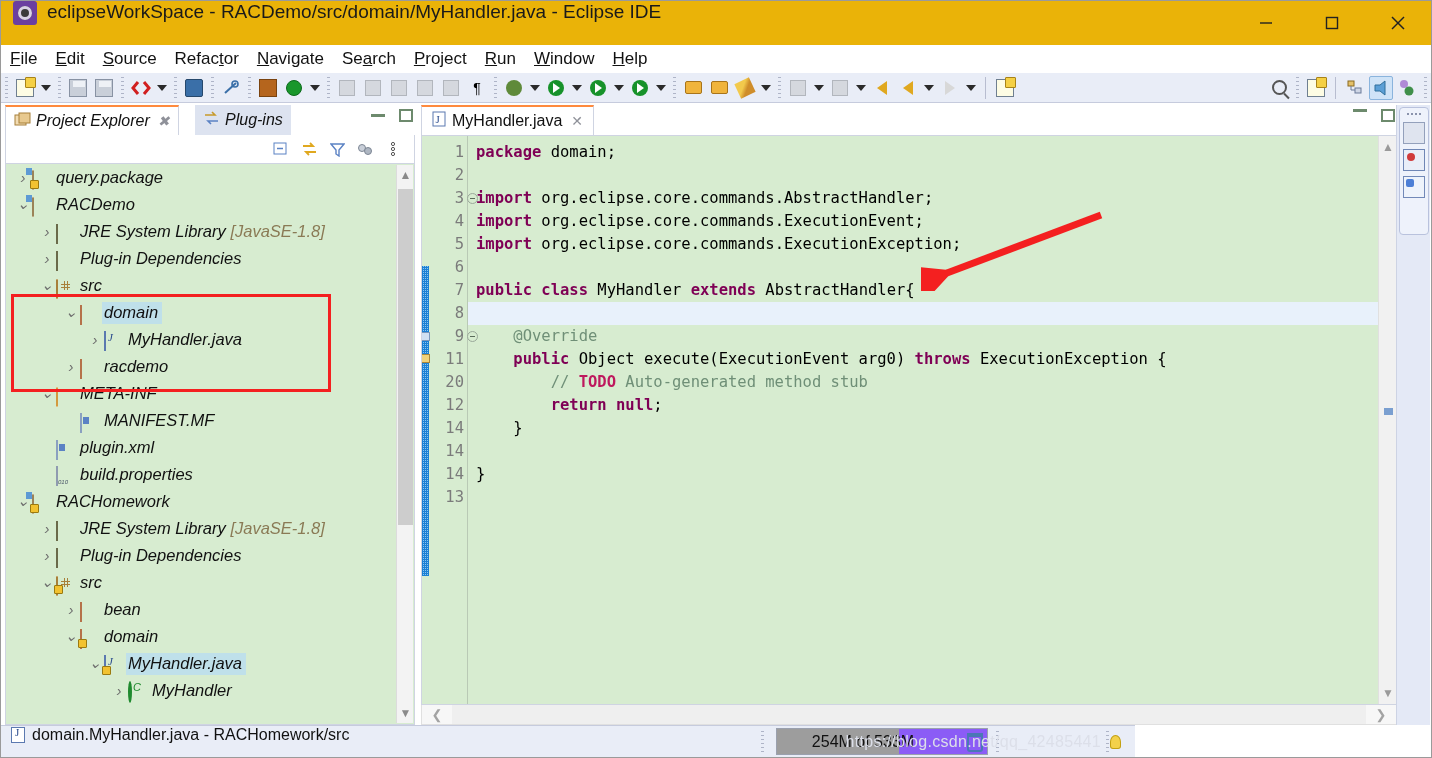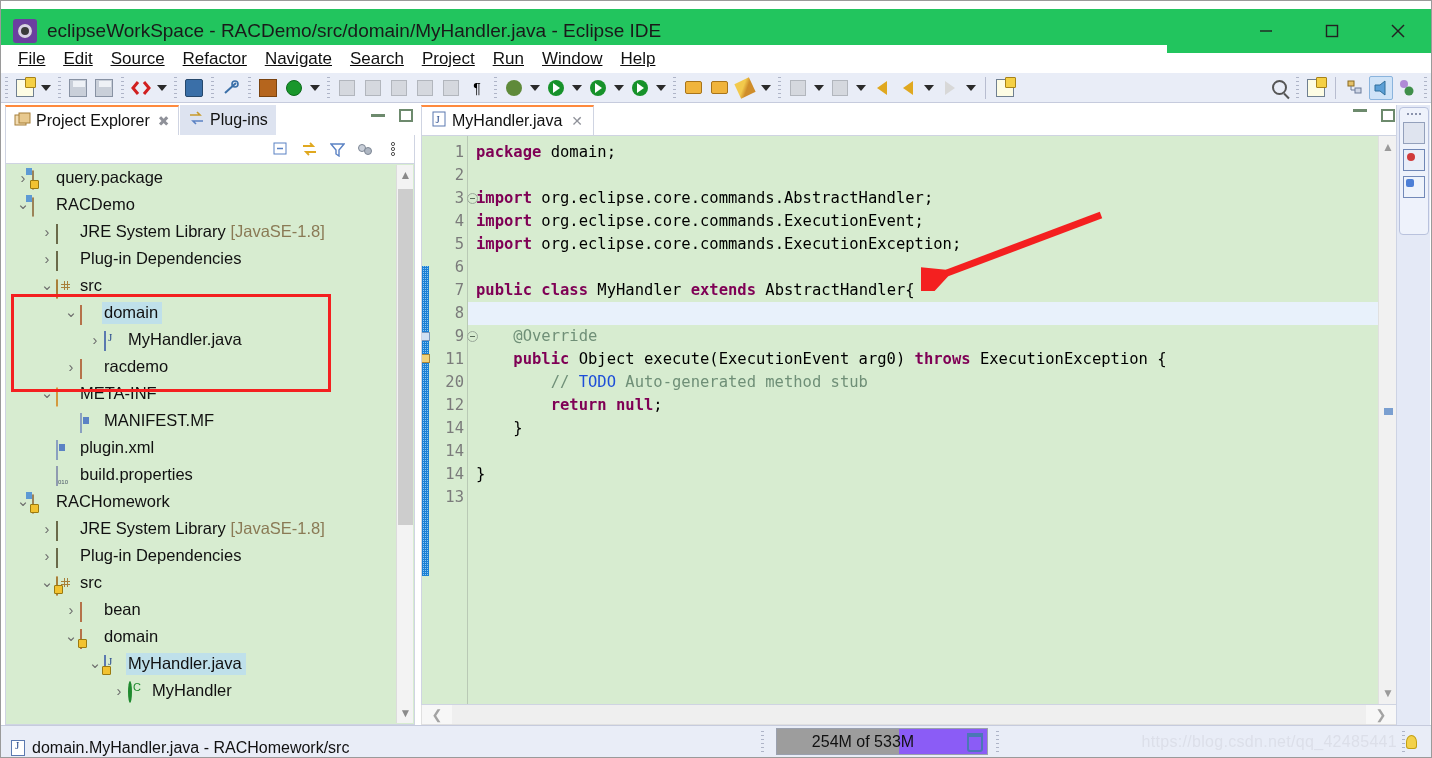--- a/index.html
+++ b/index.html
@@ -13,23 +13,23 @@
   #app {
     position: relative;
     width: 1432px; height: 758px;
     border: 1px solid #9a9a9a;
     background: #ffffff;
     overflow: hidden;
   }
 
   
   .titlebar {
-    position: absolute; left: 0; top: 8px; width: 1430px; height: 44px;
-    background: #22c55e;
-    display: flex; align-items: center;
+    position: absolute; left: 0; top: 0; width: 1430px; height: 44px;
+    background: #eab308;
+    display: flex; 
   }
   .app-icon {
     width: 24px; height: 24px; margin-left: 12px; margin-right: 10px;
     background: #6b3fa0;
     border-radius: 3px;
     position: relative;
     flex: none;
   }
   .app-icon::after {
     content: ""; position: absolute; left: 5px; top: 5px; width: 14px; height: 14px;
@@ -44,21 +44,21 @@
   }
   .win-btn {
     width: 66px; height: 44px; display: flex; align-items: center; justify-content: center;
     color: #222;
   }
   .win-btn svg { display: block; }
 
   
   .menubar {
     position: absolute; left: 0; top: 44px; width: 1166px; height: 28px;
-    background: #ffffff; display: flex; align-items: center; padding-left: 8px; text-decoration: underline;
+    background: #ffffff; display: flex; align-items: center; 
   }
   .menu-item {
     font-size: 17px; color: #111; padding: 2px 9px; white-space: nowrap;
   }
   .menu-item u { text-decoration: underline; }
 
   
   .toolbar {
     position: absolute; left: 0; top: 72px; width: 1430px; height: 30px;
     background: #e9edf7;
@@ -103,21 +103,21 @@
   .ic-fold { width:17px;height:13px;background:#f0b43c;border:1px solid #a8741a;border-radius:2px;}
   .ic-pen { width:16px;height:16px;background:linear-gradient(135deg,#f2c94c 40%,#cf8d2a 60%);transform:rotate(-25deg);}
   .ic-gray { width:16px;height:16px;background:#d5d8de;border:1px solid #b2b6bd;}
   .ic-larr { width:0;height:0;border-top:7px solid transparent;border-bottom:7px solid transparent;border-right:10px solid #e0a81f;}
   .ic-rarr { width:0;height:0;border-top:7px solid transparent;border-bottom:7px solid transparent;border-left:10px solid #d8d8d8;}
   .ic-search { width:15px;height:15px;border:2px solid #555;border-radius:50%;position:relative;}
   .ic-search::after { content:""; position:absolute;right:-5px;bottom:-4px;width:7px;height:2px;background:#555;transform:rotate(45deg);}
 
   
   .left-panel {
-    position: absolute; left: 4px; top: 104px; width: 410px; height: 620px;
+    position: absolute; left: 4px; top: 104px; width: 410px; height: 620px; font-style: italic;
   }
   .tabrow { position: relative; height: 30px; }
   .vtab {
     position: absolute; top: 0; height: 30px;
     display: flex; align-items: center; gap: 5px;
     padding: 0 8px; font-size: 16px; color: #111; white-space: nowrap;
   }
   .vtab.active { background: #ffffff; border-top: 2px solid #ff8a3d; border-left:1px solid #cfd4e2; border-right:1px solid #cfd4e2;}
   .vtab.inactive { background: #dde3f0; }
   .tab-close { color: #8f9199; font-size: 14px; margin-left: 3px; }
@@ -237,21 +237,21 @@
   .code {
     flex: 1; padding-top: 5px; padding-left: 8px;
     font-family: "DejaVu Sans Mono", monospace; font-size: 15.5px;
     white-space: pre; position: relative;
   }
   .cline { height: 23px; line-height: 23px; }
   .cline.cur { background: #e8f1fb; margin-left:-8px; padding-left:8px; }
   .kw { color: #7f0055; font-weight: bold; }
   .pl { color: #000000; }
   .cm { color: #6f8f77; }
-  .todo { color: #1d4ed8; font-weight: normal; }
+  .todo { color: #be185d; font-weight: bold; }
   .an { color: #6f8f77; }
 
   .evscroll {
     position: absolute; right: 0; top: 0; width: 18px; bottom: 0;
     background: #f1f1f1; border-left: 1px solid #e0e0e0;
   }
   .evs-up, .evs-dn { position:absolute; left:0; width:18px; height:22px;
     display:flex;align-items:center;justify-content:center;color:#9a9a9a;font-size:12px;}
   .evs-up{top:0;} .evs-dn{bottom:0;}
   .evs-mark { position:absolute; right:3px; top:272px; width:9px; height:7px; background:#7a9fd0;}
@@ -276,23 +276,23 @@
     background-size: 4px 4px; }
   .rb-ic { width: 22px; height: 22px; margin: 5px auto; position: relative; }
   .rb-a { background:#dfe4ef; border:1px solid #93a0bb; }
   .rb-b { background:#e9eef8; border:1px solid #6f86b5; }
   .rb-b::after{content:"";position:absolute;left:3px;top:3px;width:8px;height:8px;border-radius:50%;background:#d03b3b;}
   .rb-c { background:#eef3fb; border:1px solid #7289b8; }
   .rb-c::after{content:"";position:absolute;left:2px;top:2px;width:8px;height:8px;background:#4d7fd6;border-radius:2px;}
 
   
   .statusbar {
-    position: absolute; left: 0; bottom: 0; width: 1430px; height: 32px;
+    position: absolute; left: 0; bottom: 0; width: 1134px; height: 32px;
     background: #e9edf7; border-top: 1px solid #c6cbdd;
-    display: flex; align-items: flex-end; margin-top: 25px;
+    display: flex; align-items: flex-start; margin-top: 25px;
   }
   .sb-left { display: flex; align-items: center; gap: 7px; padding-left: 10px; font-size: 16px; color: #111; }
   .sb-ico { width: 14px; height: 16px; background:#fff; border:1px solid #5b79b0; position:relative; }
   .sb-ico::after{content:"J";position:absolute;left:3px;top:-2px;font-size:11px;color:#2a4b8d;font-family:"Liberation Serif",serif;}
   .heap {
     position: absolute; left: 775px; top: 2px; width: 212px; height: 27px;
     border: 1px solid #9aa0ae; background: #8b5cf6; display: flex; align-items: center;
   }
   .heap-fill { position: absolute; left:0; top:0; bottom:0; width: 122px; background: #9d9d9d; }
   .heap-txt { position: relative; width: 100%; text-align: center; font-size: 16px; color: #111; padding-right: 38px;}
@@ -503,21 +503,21 @@
       <div class="vtab active" style="left:0;">
         <span>
           <svg width="17" height="15" viewBox="0 0 17 15">
               <rect x="1" y="3" width="11" height="10" fill="#f2dcb3" stroke="#a8803a"></rect>
               <rect x="5" y="1" width="11" height="10" fill="#e8c98f" stroke="#a8803a"></rect>
             </svg>
         </span>
         <span>Project Explorer</span>
         <span class="tab-close">✖</span>
       </div>
-      <div class="vtab inactive" style="left:175px;">
+      <div class="vtab inactive" style="left:190px;">
         <span>
           <svg width="17" height="15" viewBox="0 0 17 15">
               <path d="M2 4 L12 4 L9 1" stroke="#c79a2a" fill="none" stroke-width="1.6"></path>
               <path d="M15 10 L5 10 L8 13" stroke="#5b82c4" fill="none" stroke-width="1.6"></path>
             </svg>
         </span>
         <span>Plug-ins</span>
       </div>
       <div class="panel-ctrls">
         <span class="mini-min"></span>

